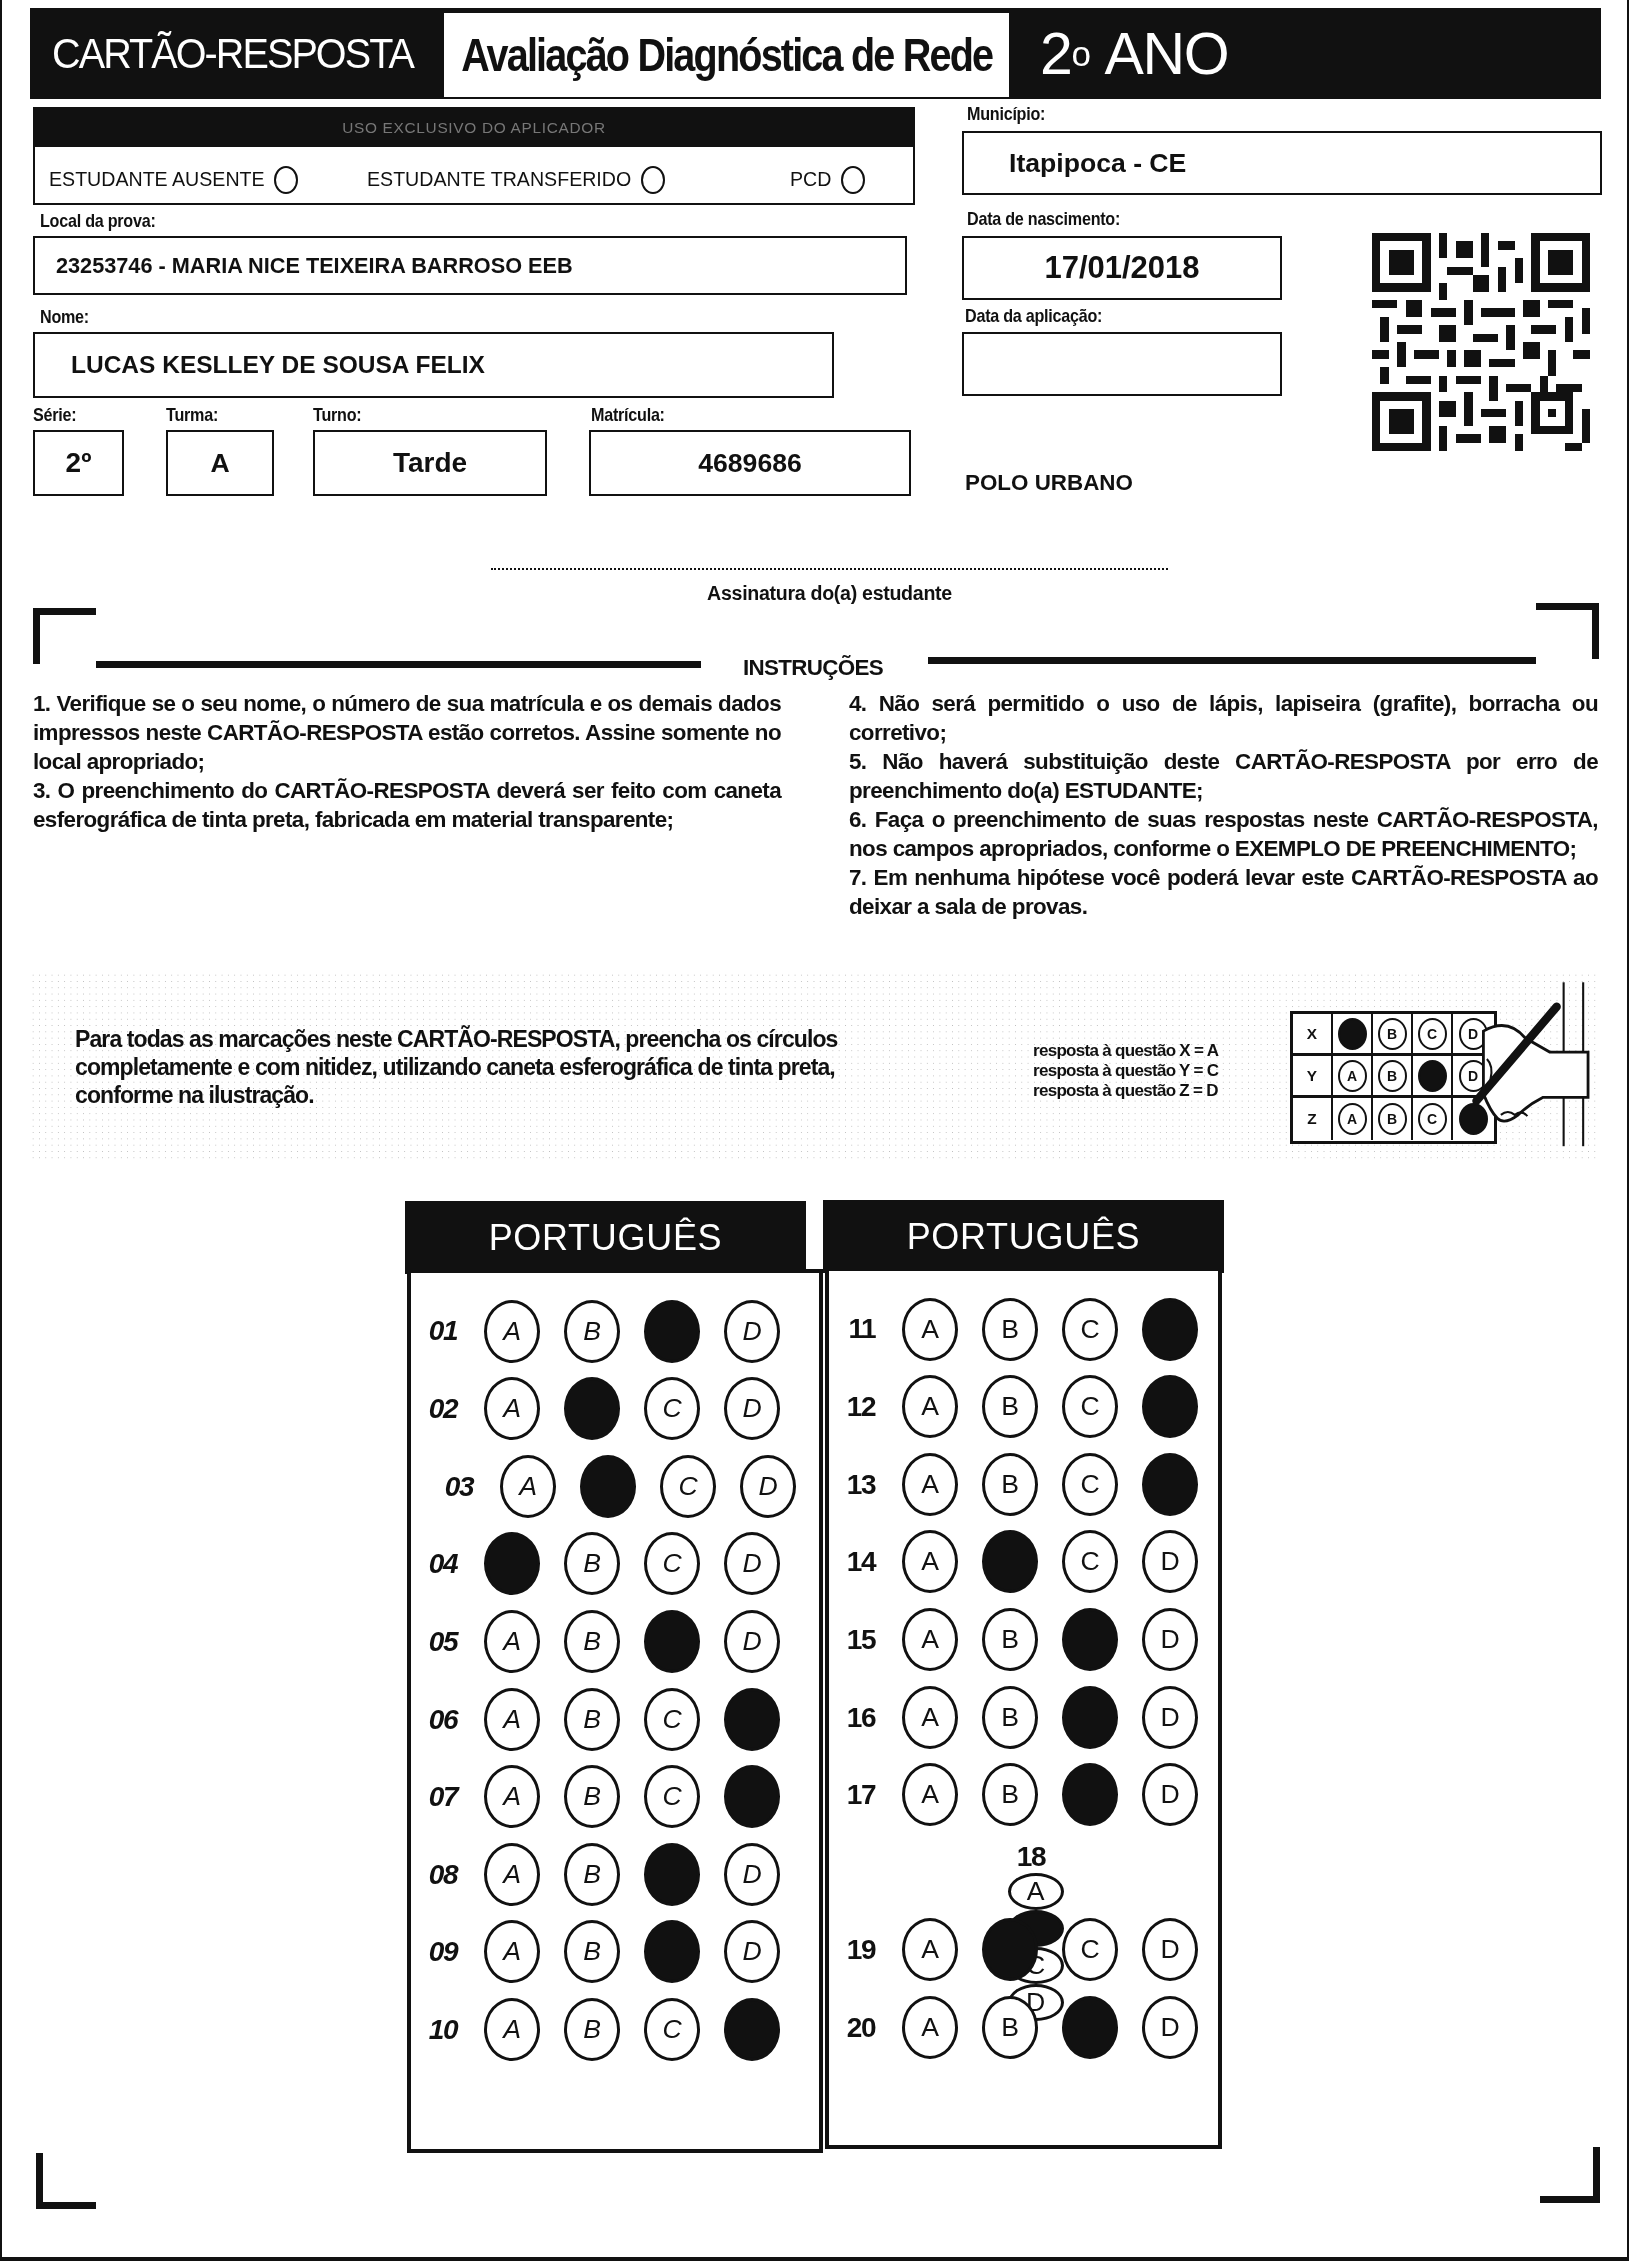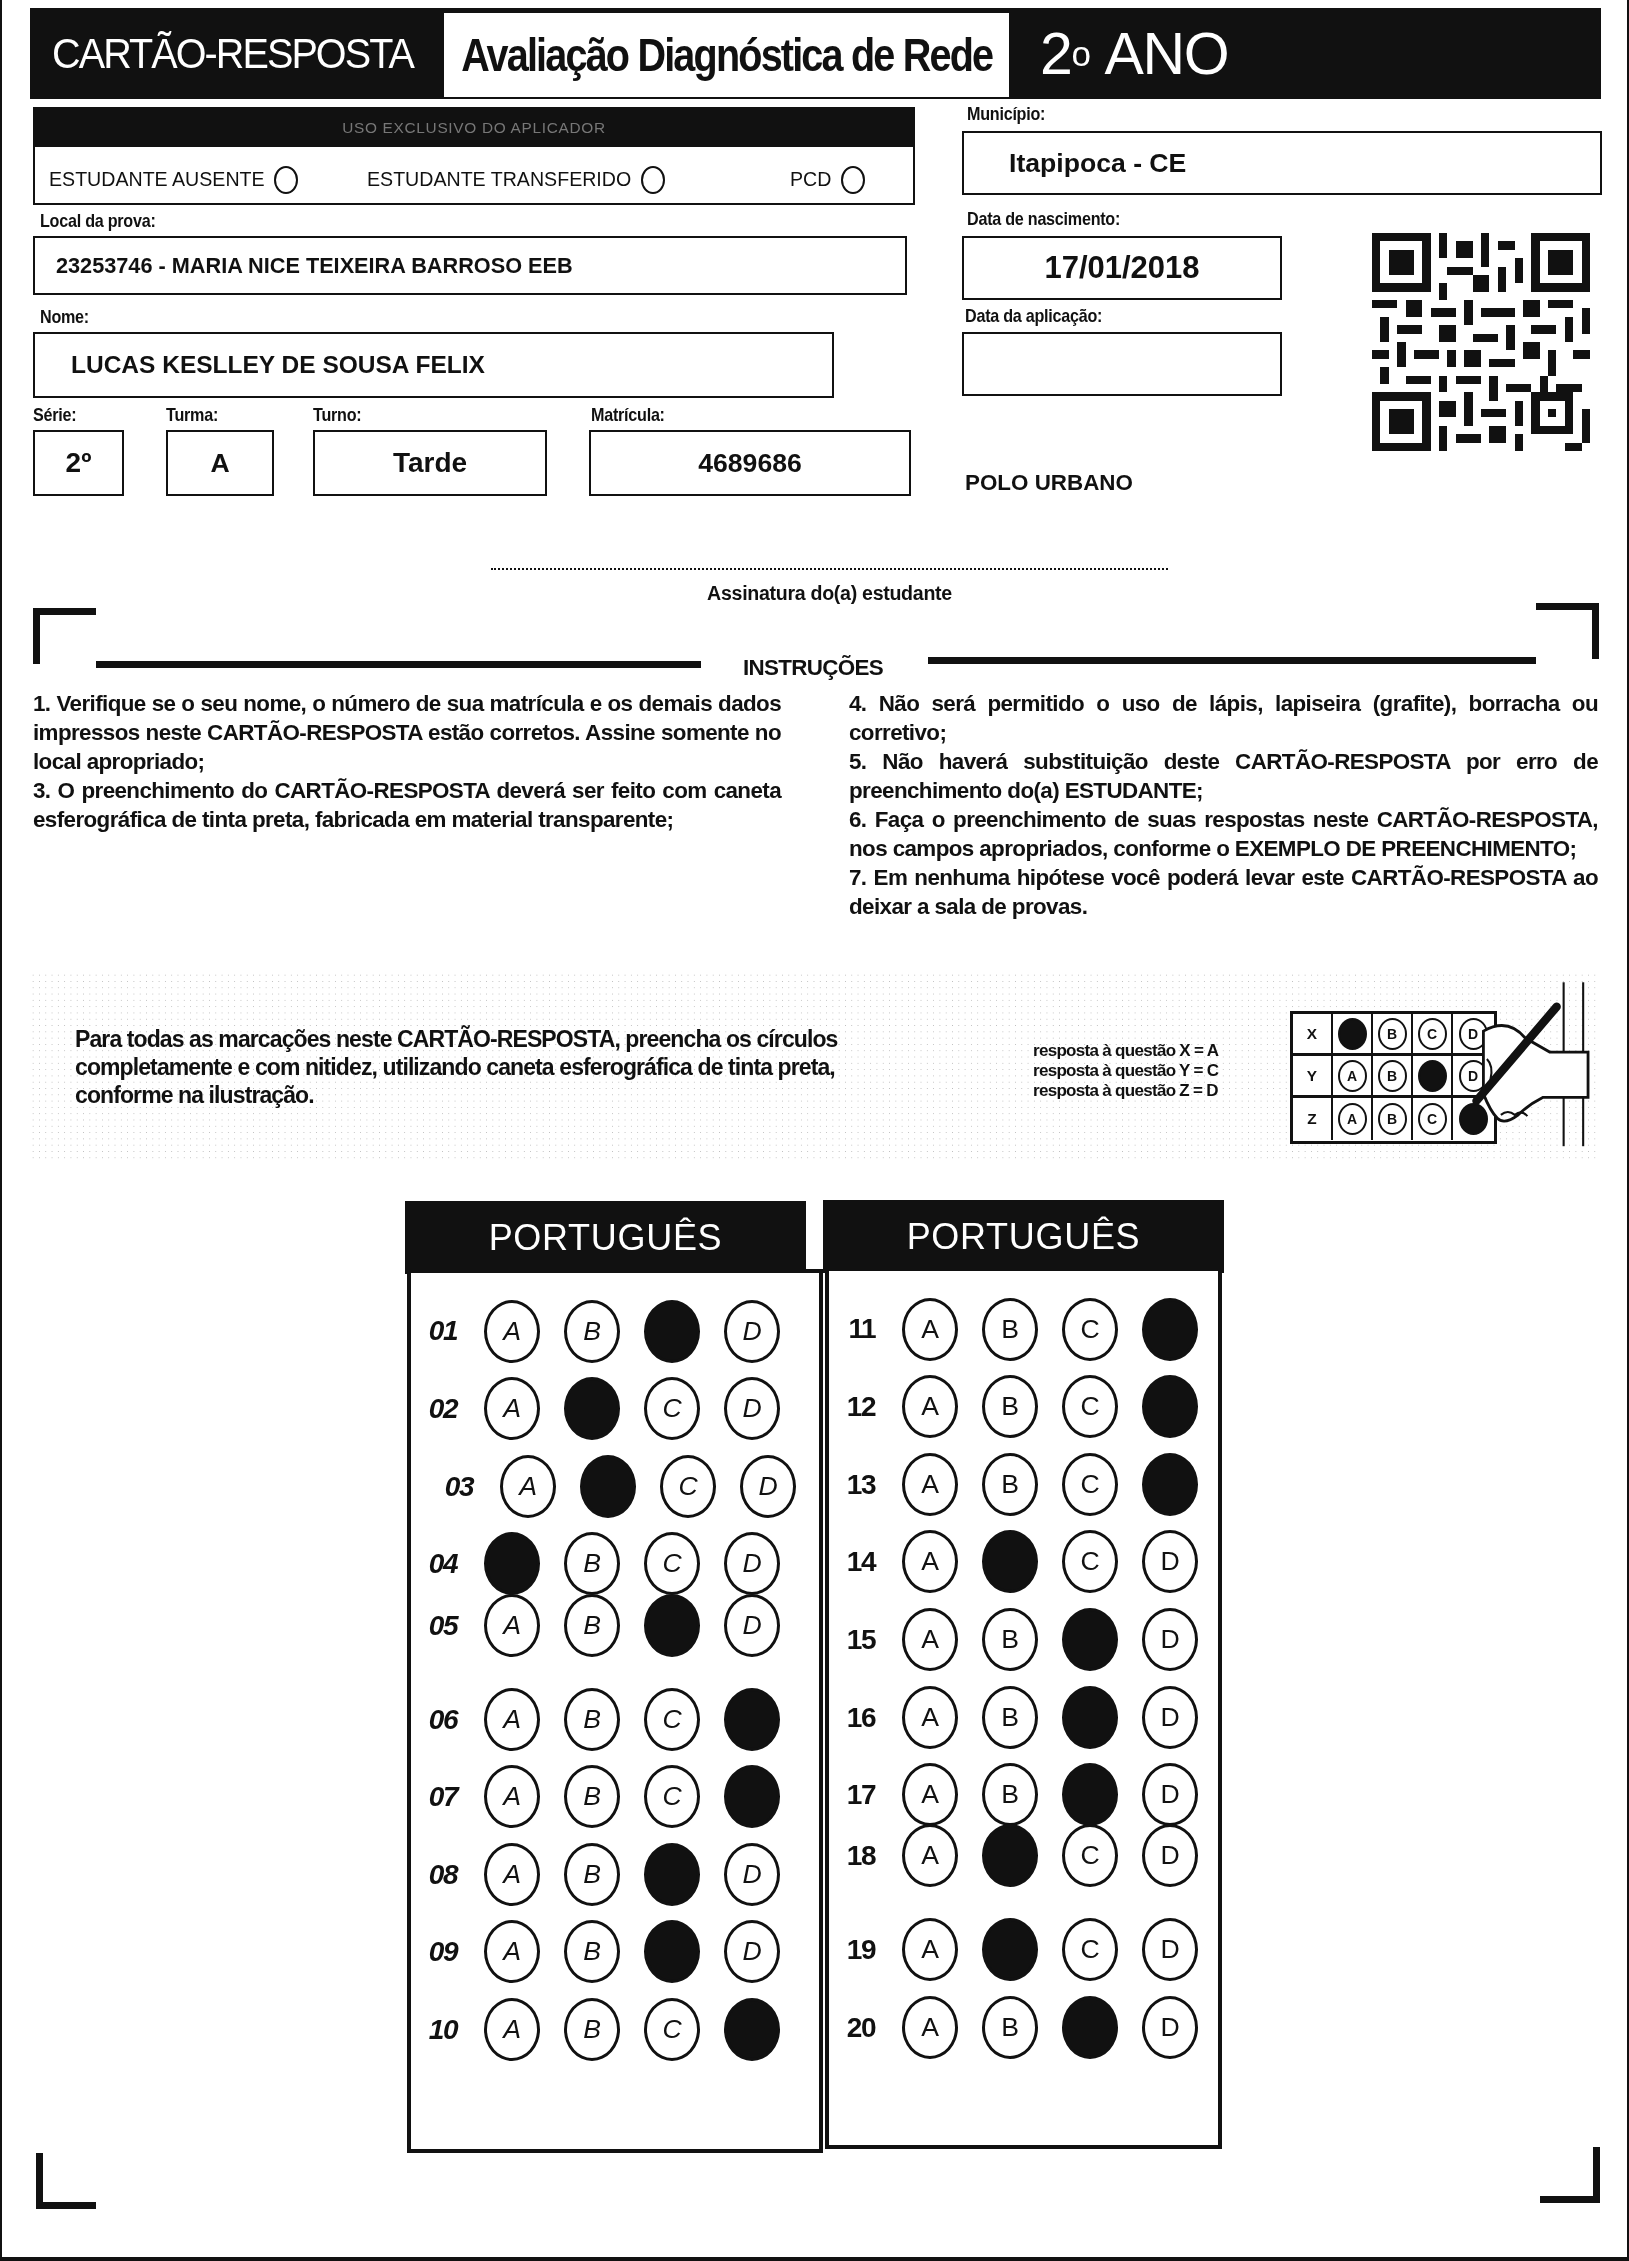--- a/index.html
+++ b/index.html
@@ -322,21 +322,21 @@
         <span class="bub">C</span>
         <span class="bub">D</span>
       </div>
       <div class="q-row" style="top: 259px;">
         <span class="q-num">04</span>
         <span class="bub filled">A</span>
         <span class="bub">B</span>
         <span class="bub">C</span>
         <span class="bub">D</span>
       </div>
-      <div class="q-row" style="top: 321px;">
+      <div class="q-row" style="top: 337px;">
         <span class="q-num">05</span>
         <span class="bub">A</span>
         <span class="bub">B</span>
         <span class="bub filled">C</span>
         <span class="bub">D</span>
       </div>
       <div class="q-row" style="top: 415px;">
         <span class="q-num">06</span>
         <span class="bub">A</span>
         <span class="bub">B</span>
@@ -415,21 +415,21 @@
         <span class="bub filled">C</span>
         <span class="bub">D</span>
       </div>
       <div class="q-row" style="top: 492px;">
         <span class="q-num">17</span>
         <span class="bub">A</span>
         <span class="bub">B</span>
         <span class="bub filled">C</span>
         <span class="bub">D</span>
       </div>
-      <div class="q-row" style="top: 553px;">
+      <div class="q-row" style="top: 570px; flex-direction: column;">
         <span class="q-num">18</span>
         <span class="bub">A</span>
         <span class="bub filled">B</span>
         <span class="bub">C</span>
         <span class="bub">D</span>
       </div>
       <div class="q-row" style="top: 647px;">
         <span class="q-num">19</span>
         <span class="bub">A</span>
         <span class="bub filled">B</span>

